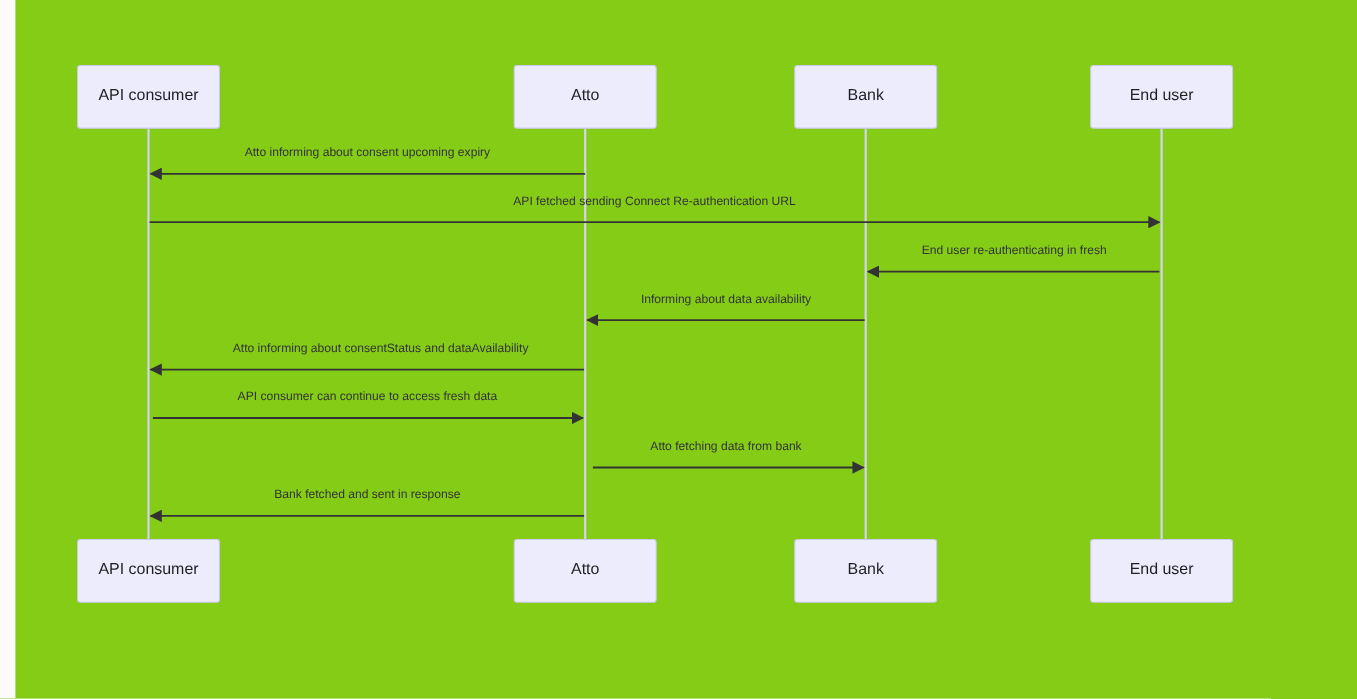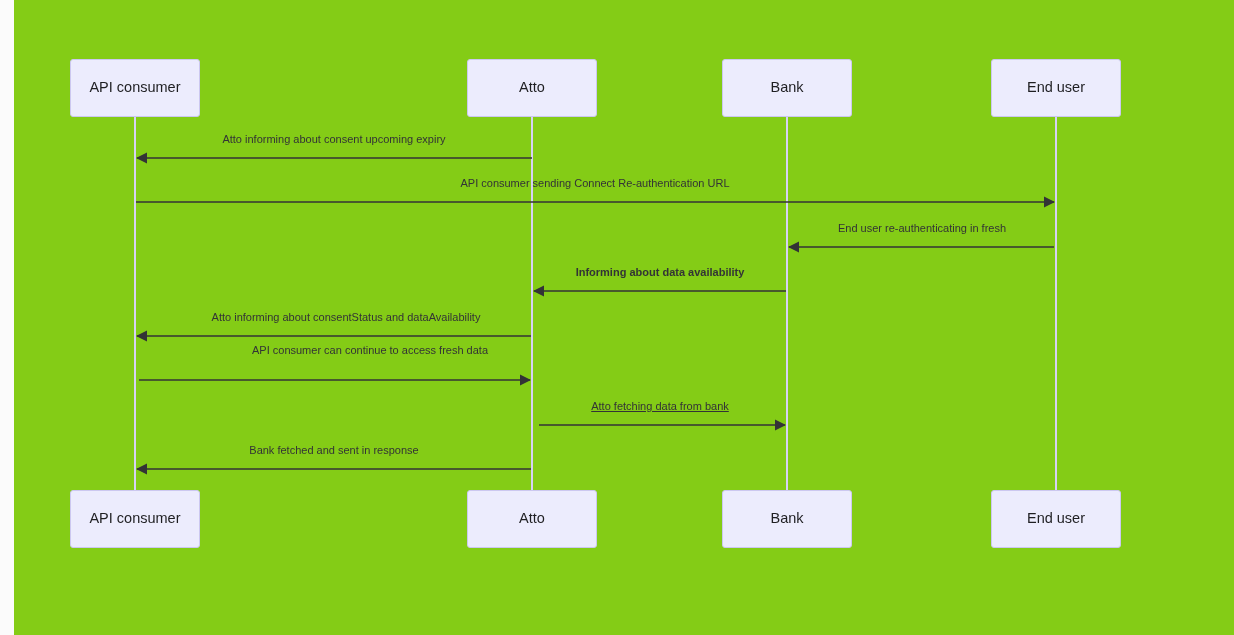--- a/index.html
+++ b/index.html
@@ -119,22 +119,22 @@
       </div>
       <div class="actor-box" style="left: 722px; top: 490px; width: 130px; height: 58px;">
         <span>Bank</span>
       </div>
       <div class="actor-box" style="left: 991px; top: 490px; width: 130px; height: 58px;">
         <span>End user</span>
       </div>
     </div>
   <div id="labels-layer">
       <div class="msg-label" style="left: 334px; top: 133px;">Atto informing about consent upcoming expiry</div>
-      <div class="msg-label" style="left: 595px; top: 177px;">API consumer sending Connect Re-authentication URL</div>
+      <div class="msg-label" style="left: 595px; top: 177px;">API fetched sending Connect Re-authentication URL</div>
       <div class="msg-label" style="left: 922px; top: 222px;">End user re-authenticating in fresh</div>
-      <div class="msg-label" style="left: 660px; top: 266px; font-weight: bold;">Informing about data availability</div>
+      <div class="msg-label" style="left: 660px; top: 266px;">Informing about data availability</div>
       <div class="msg-label" style="left: 334px; top: 311px; margin-left: 12px;">Atto informing about consentStatus and dataAvailability</div>
-      <div class="msg-label" style="left: 334px; top: 344px; margin-left: 36px;">API consumer can continue to access fresh data</div>
-      <div class="msg-label" style="left: 660px; top: 400px; text-decoration: underline;">Atto fetching data from bank</div>
+      <div class="msg-label" style="left: 334px; top: 355px;">API consumer can continue to access fresh data</div>
+      <div class="msg-label" style="left: 660px; top: 400px;">Atto fetching data from bank</div>
       <div class="msg-label" style="left: 334px; top: 444px;">Bank fetched and sent in response</div>
     </div>
 
 </div>
 
 </body></html>

